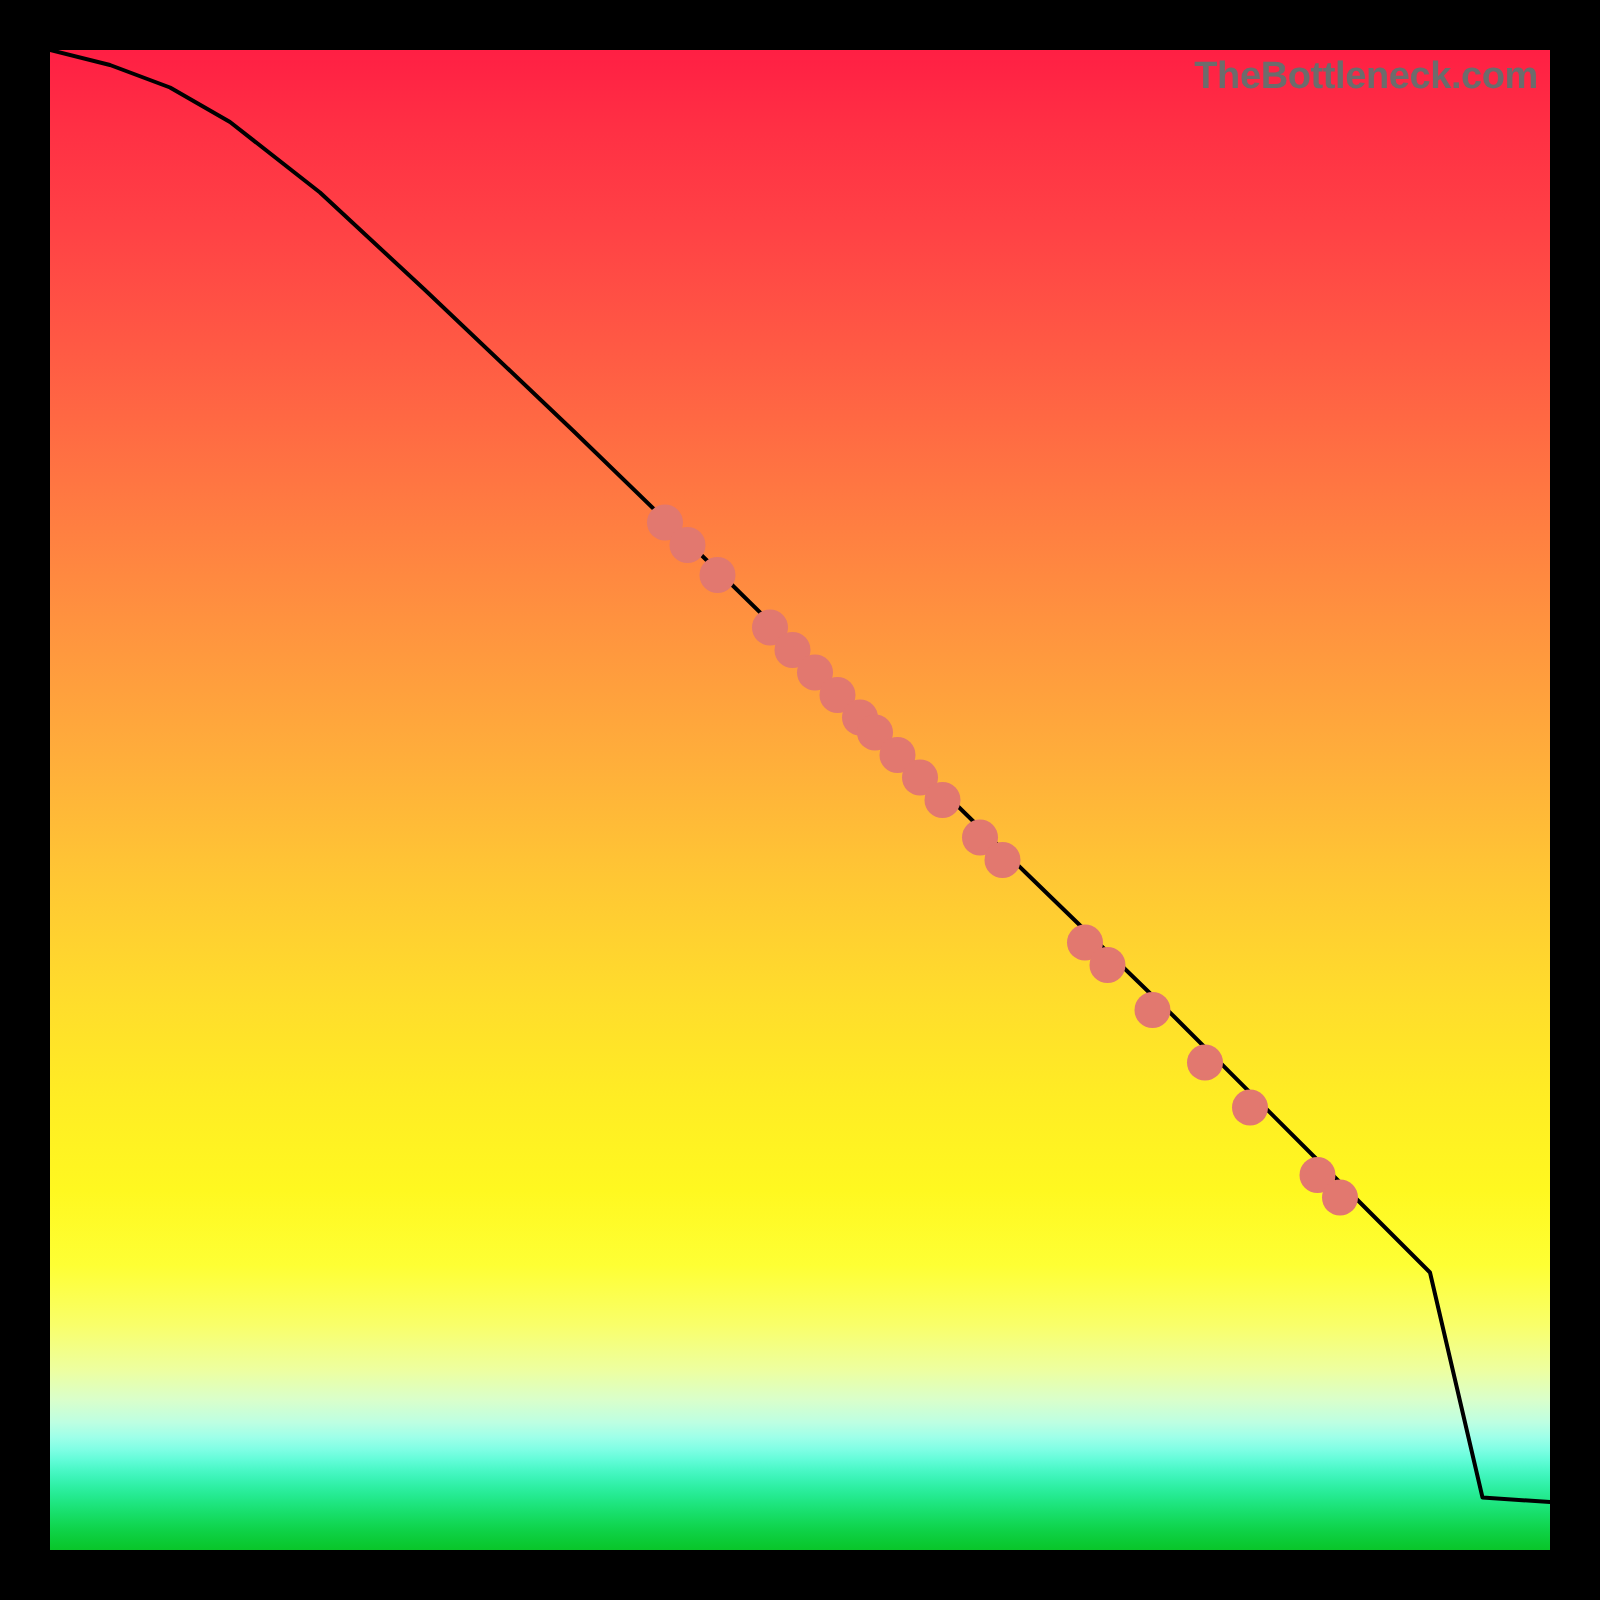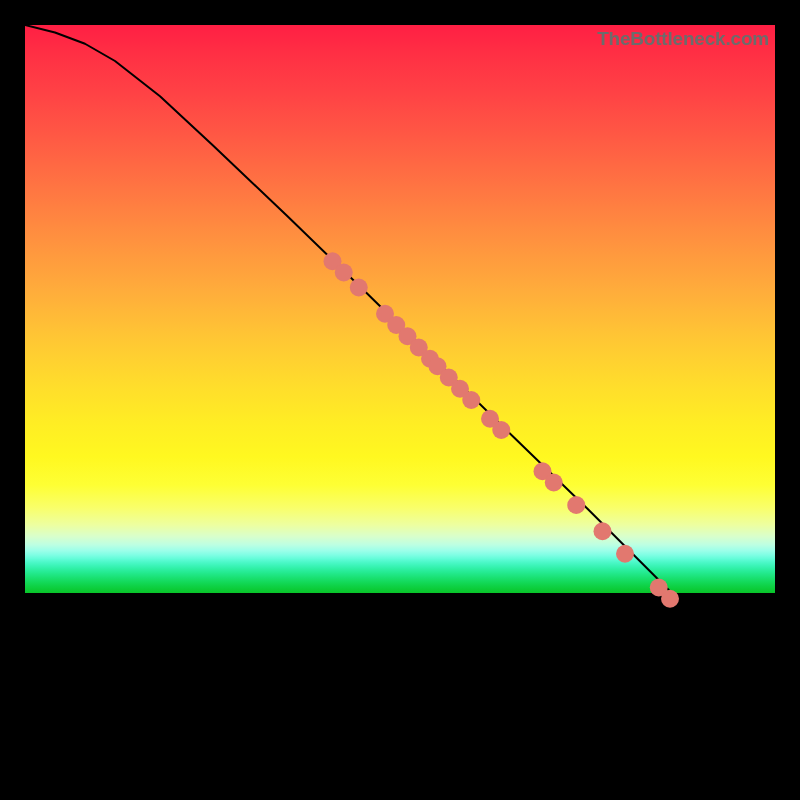--- a/index.html
+++ b/index.html
@@ -14,21 +14,21 @@
     position: relative;
     width: 800px;
     height: 800px;
     background: #000;
   }
   .plot-area {
     position: absolute;
     left: 25px;
     top: 25px;
     width: 750px;
-    height: 568px;
+    height: 750px;
     background: linear-gradient(to bottom,
       #ff1f44 0%,
       #ff2f44 5%,
       #ff4245 12%,
       #ff5a44 20%,
       #ff7642 29%,
       #ff923f 38%,
       #ffad3b 47%,
       #ffc634 55%,
       #ffdc2c 63%,

